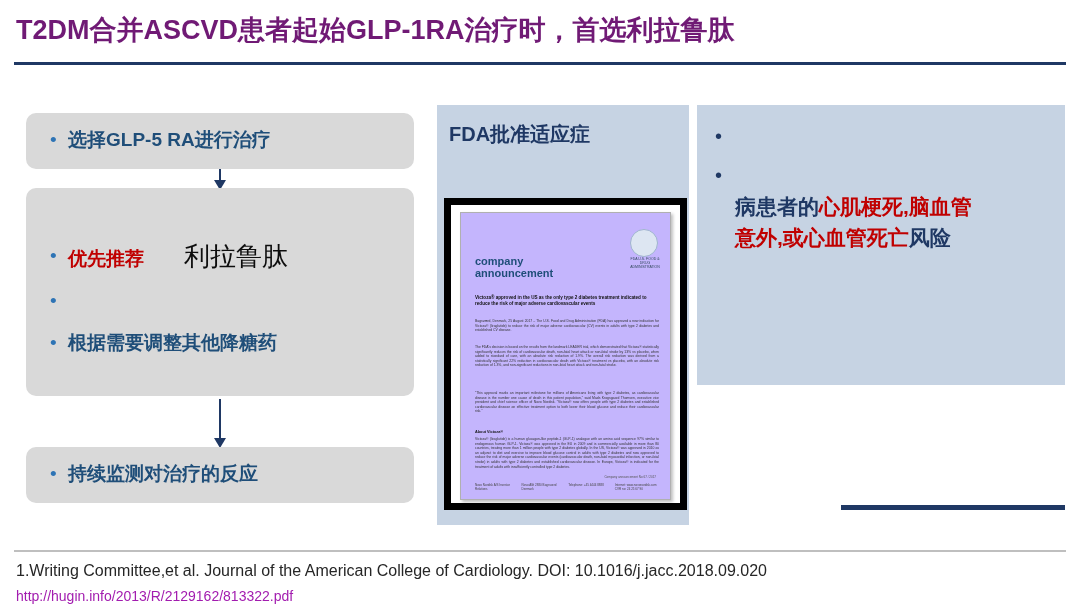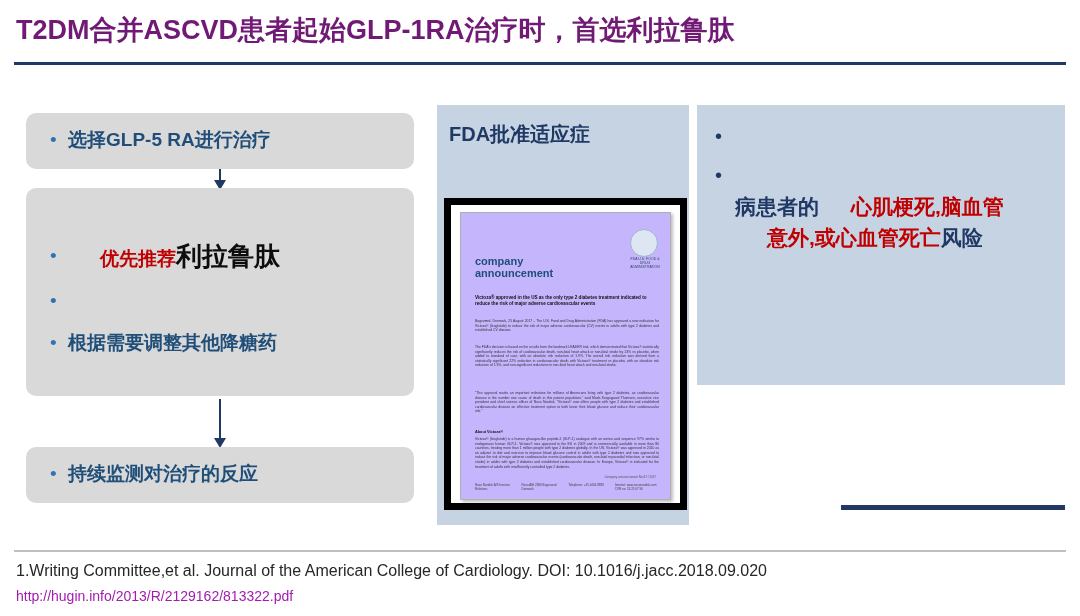--- a/index.html
+++ b/index.html
@@ -101,26 +101,26 @@
     left: 20px;
     top: 54px;
     right: 10px;
   }
   #box-mid .bullet-row {
     margin-bottom: 14px;
   }
   .hl-red {
     color: #c00000;
     font-weight: bold;
-    padding-left: 32px;
   }
   .big-black {
     color: #0d0d0d;
-    font-weight: bold;
+    font-weight: normal;
     font-size: 26px;
+    margin-left: 40px;
   }
   .mid-line1 {
     line-height: 30px;
   }
 
   
   .arrow {
     position: absolute;
     width: 2px;
     background: #1f3864;

